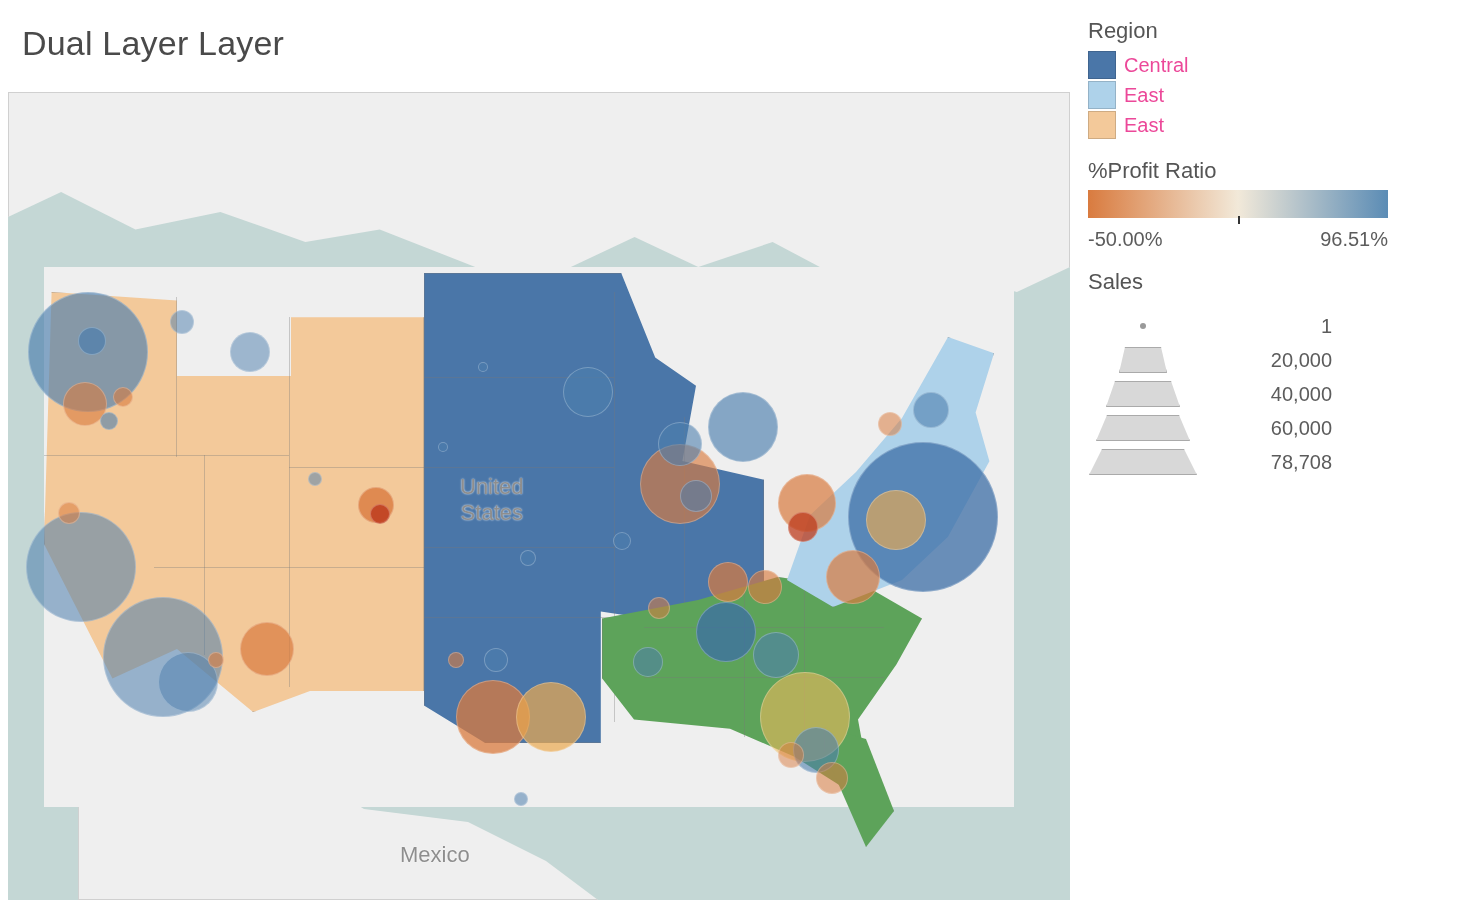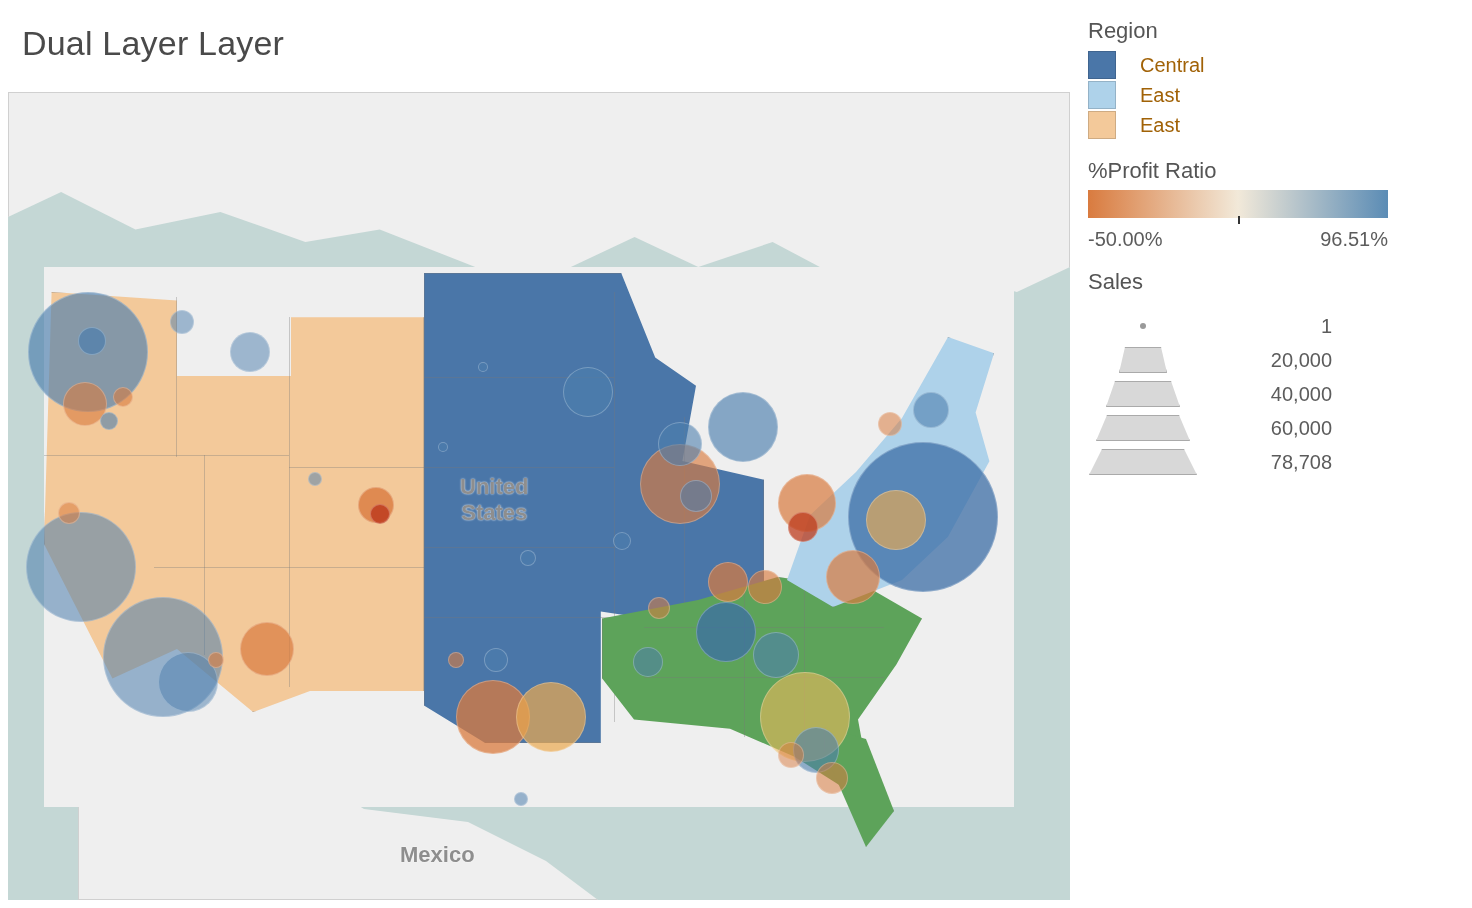--- a/index.html
+++ b/index.html
@@ -59,21 +59,21 @@
     border: 1px solid rgba(120,120,120,0.35);
   }
   .state-line {
     position: absolute;
     background: rgba(120,120,120,0.35);
   }
   .map-label {
     position: absolute;
     color: #8e8e8e;
     font-size: 22px;
-    font-weight: 700;
+    font-weight: 400;
     text-shadow: 0 0 2px #fff;
   }
   .bubble {
     position: absolute;
     border-radius: 50%;
     border: 1px solid rgba(255,255,255,0.25);
   }
   
   .legend {
     position: absolute;
@@ -84,24 +84,24 @@
   }
   .legend-header {
     font-size: 22px;
     color: #555;
     margin-bottom: 6px;
     font-weight: 400;
   }
   .region-item {
     display: flex;
     align-items: center;
-    gap: 24px;
+    gap: 8px;
     height: 30px;
     font-size: 20px;
-    color: #a16207;
+    color: #ec4899;
   }
   .swatch {
     width: 28px;
     height: 28px;
     border: 1px solid rgba(0,0,0,0.15);
   }
   .legend-sep { height: 18px; }
   .gradient-bar {
     width: 300px;
     height: 28px;

